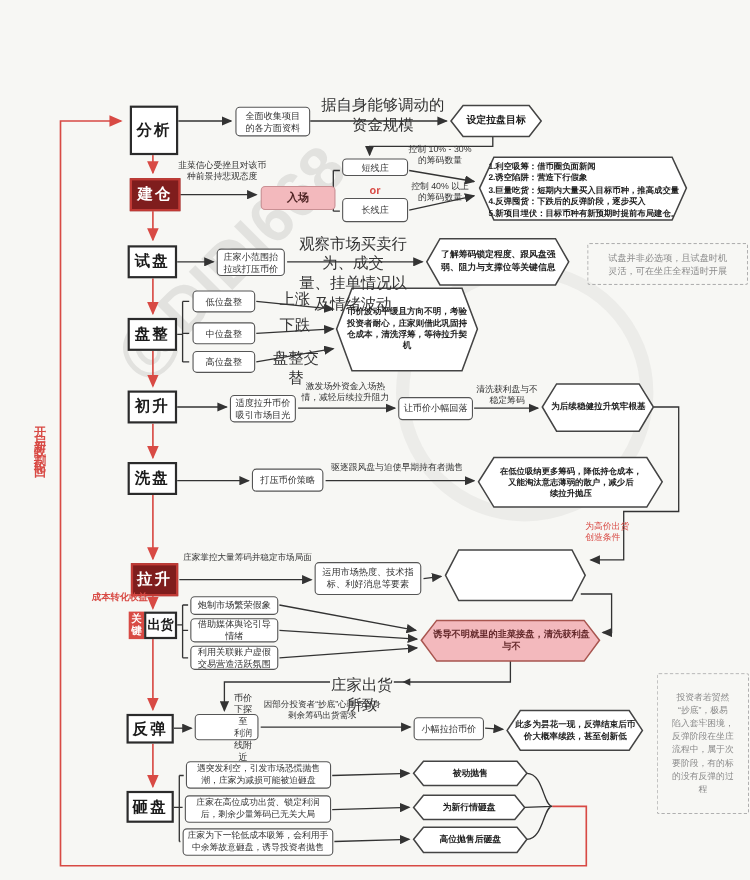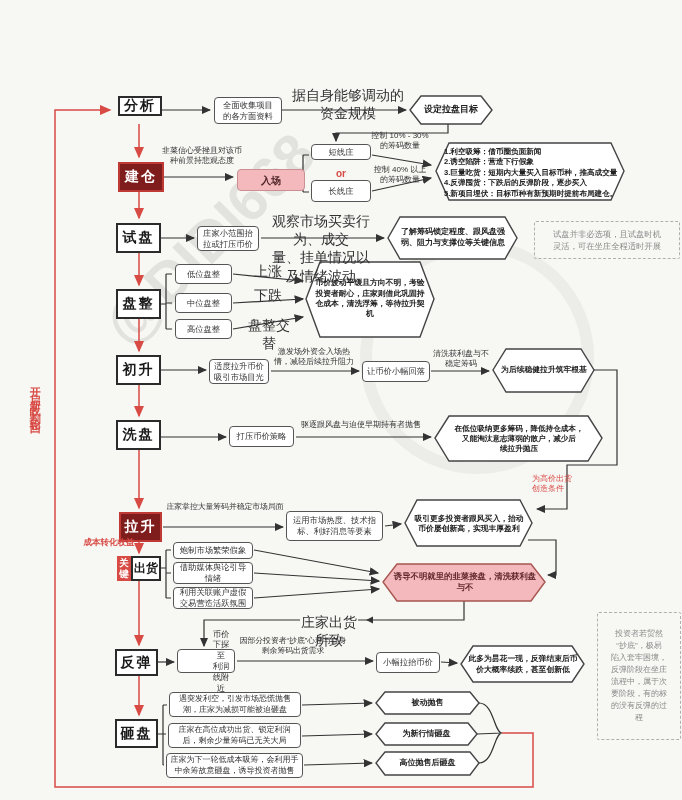--- a/index.html
+++ b/index.html
@@ -117,21 +117,21 @@
     <polygon points="397,564 531,564 545,582 531,601 397,601 383,582" fill="#f3b9bd" stroke="#a8554f" stroke-width="1.4"></polygon>
     <polygon points="473,646 572,646 584,664 572,682 473,682 461,664" fill="#fff" stroke="#444" stroke-width="1.4"></polygon>
     <polygon points="385,692 470,692 479,703 470,714 385,714 376,703" fill="#fff" stroke="#444" stroke-width="1.4"></polygon>
     <polygon points="385,723 468,723 477,734 468,745 385,745 376,734" fill="#fff" stroke="#444" stroke-width="1.4"></polygon>
     <polygon points="385,752 470,752 479,763 470,775 385,775 376,763" fill="#fff" stroke="#444" stroke-width="1.4"></polygon>
   </svg>
 
 
   <div class="abs lbl red vert" style="left:28px;top:315px;height:170px;font-size:11px;">开启新收割轮回</div>
 
-  <div class="abs stage" style="left:118px;top:96px;width:44px;height:20px;">分析</div>
+  <div class="abs stage" style="left:118px;top:96px;width:44px;height:45px;">分析</div>
   <div class="abs stage red" style="left:118px;top:162px;width:46px;height:30px;">建仓</div>
   <div class="abs stage" style="left:116px;top:223px;width:45px;height:30px;">试盘</div>
   <div class="abs stage" style="left:116px;top:289px;width:45px;height:30px;">盘整</div>
   <div class="abs stage" style="left:116px;top:355px;width:45px;height:30px;">初升</div>
   <div class="abs stage" style="left:116px;top:420px;width:45px;height:30px;">洗盘</div>
   <div class="abs stage red" style="left:119px;top:512px;width:43px;height:30px;">拉升</div>
   <div class="abs tag" style="left:117px;top:556px;width:14px;height:25px;">关
 键</div>
   <div class="abs stage" style="left:131px;top:556px;width:30px;height:25px;font-size:12px;letter-spacing:0;">出货</div>
   <div class="abs stage" style="left:115px;top:649px;width:43px;height:27px;">反弹</div>
@@ -189,22 +189,20 @@
 
   <div class="abs rbox" style="left:229px;top:426px;width:65px;height:21px;">打压币价策略</div>
   <div class="abs lbl" style="left:298px;top:420px;width:126px;font-size:8px;">驱逐跟风盘与迫使早期持有者抛售</div>
   <div class="abs hex" style="left:440px;top:421px;width:158px;height:36px;font-size:7.6px;">在低位吸纳更多筹码，降低持仓成本，
 又能淘汰意志薄弱的散户，减少后
 续拉升抛压</div>
 
   <div class="abs lbl" style="left:164px;top:502px;width:122px;font-size:7.8px;">庄家掌控大量筹码并稳定市场局面</div>
   <div class="abs rbox" style="left:286px;top:511px;width:97px;height:30px;">运用市场热度、技术指
 标、利好消息等要素</div>
-  <div class="abs hex" style="left:408px;top:509px;width:122px;height:30px;font-size:7.8px;">吸引更多投资者跟风买入，抬动
-币价屡创新高，实现丰厚盈利</div>
   <div class="abs lbl red left" style="left:532px;top:474px;width:52px;font-size:8px;font-weight:400;">为高价出货
 创造条件</div>
   <div class="abs lbl red" style="left:80px;top:537px;width:58px;font-size:8.5px;">成本转化收益</div>
 
   <div class="abs rbox" style="left:173px;top:542px;width:80px;height:17px;">炮制市场繁荣假象</div>
   <div class="abs rbox" style="left:173px;top:562px;width:80px;height:22px;">借助媒体舆论引导
 情绪</div>
   <div class="abs rbox" style="left:173px;top:587px;width:80px;height:22px;">利用关联账户虚假
 交易营造活跃氛围</div>
   <div class="abs hex pinktxt" style="left:390px;top:571px;width:150px;height:22px;">诱导不明就里的韭菜接盘，清洗获利盘与不</div>

